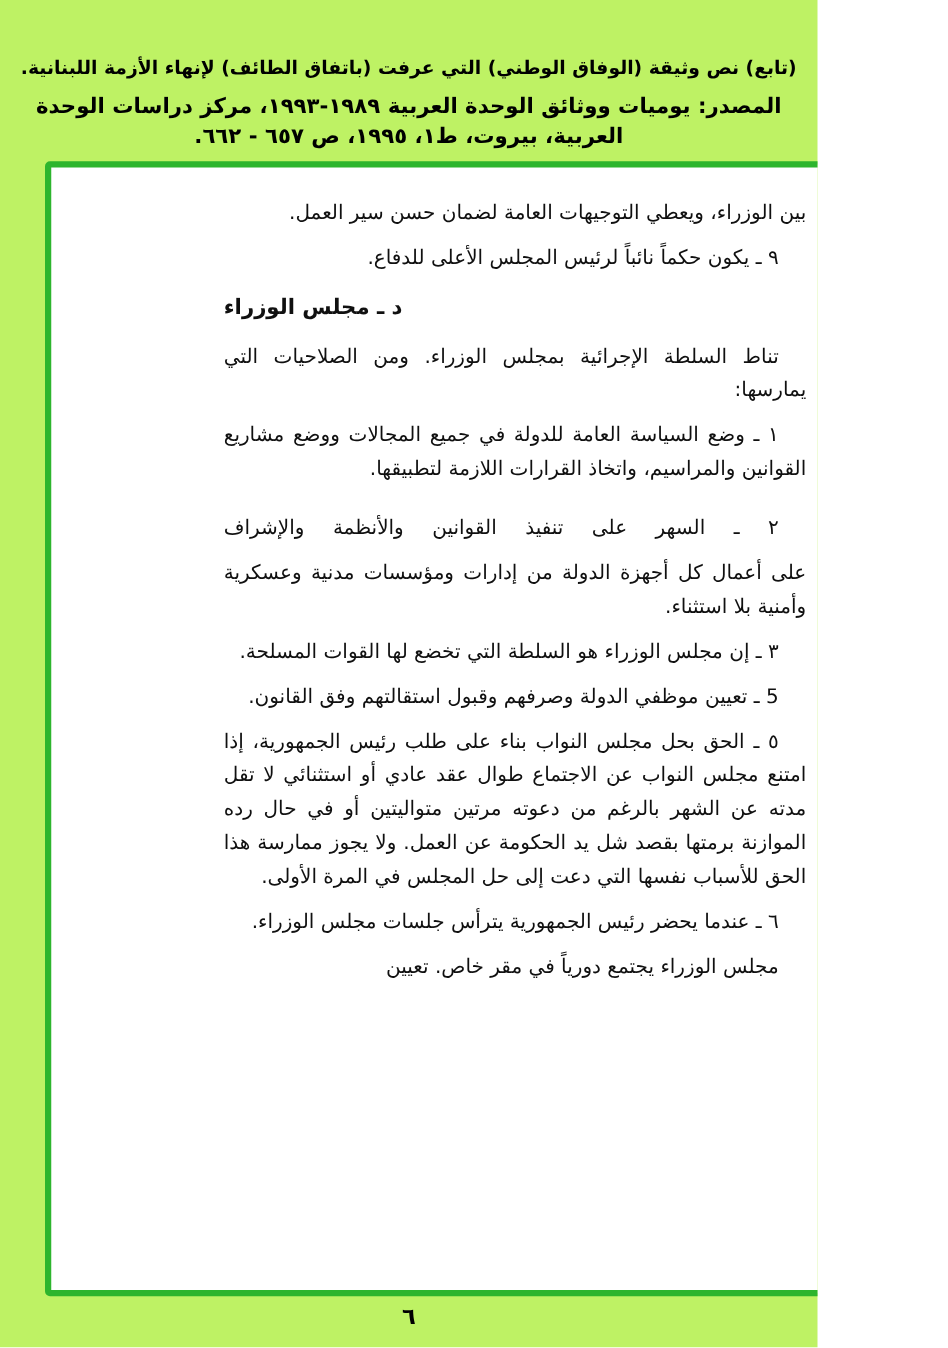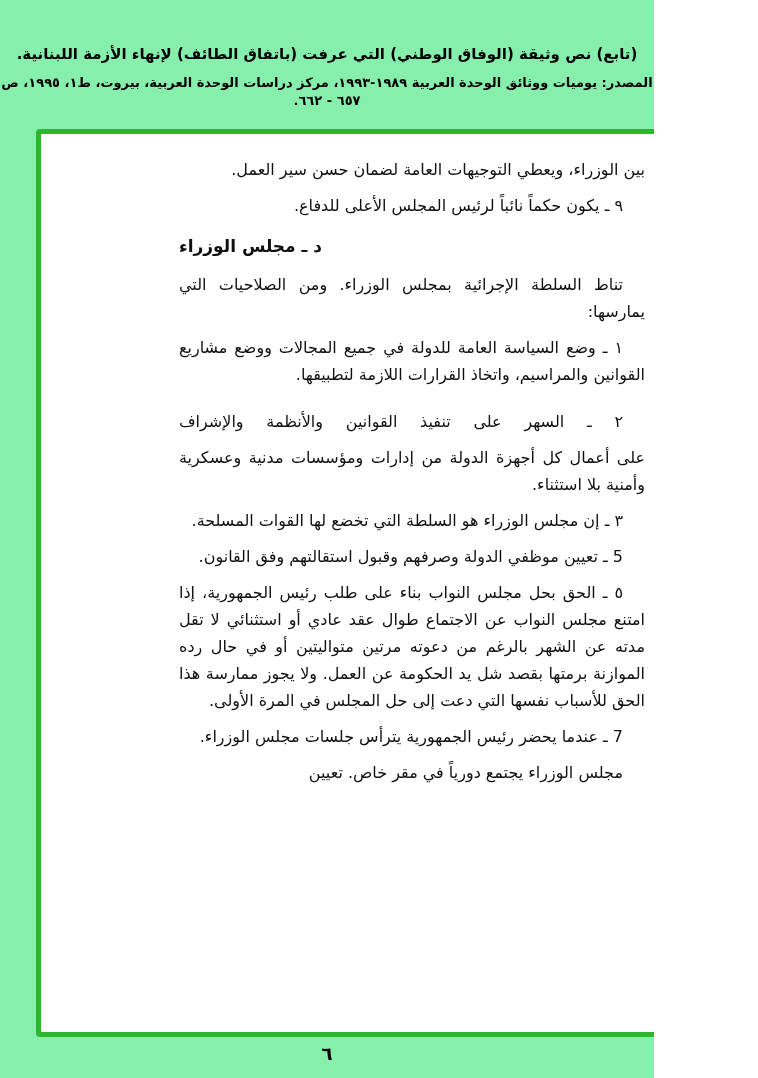--- a/index.html
+++ b/index.html
@@ -9,39 +9,39 @@
   html,body{
     margin:0; padding:0;
     width:758px; height:1078px;
     background:#ffffff;
     font-family:"DejaVu Sans", sans-serif;
     color:#000;
   }
   .page{
     position:relative;
     width:654px; height:1078px;
-    background:#86efac;
+    background:#bef264;
     overflow:hidden;
   }
   
   .header{
     position:absolute;
     top:44px; left:0; right:0;
     text-align:center;
     direction:rtl;
   }
   .header-title{
     font-size:15px;
     font-weight:bold;
     letter-spacing:0;
     line-height:1.4;
   }
   .header-source{
     margin-top:9px;
-    font-size:13px;
+    font-size:17px;
     font-weight:bold;
     line-height:1.4;
   }
   
   .frame{
     position:absolute;
     left:36px; top:129px;
     width:686px; height:908px;
     border:5px solid var(--frame-green,#2db52d);
     border-radius:4px;
@@ -112,21 +112,21 @@
       <p class="para indent stretch">٢ ـ السهر على تنفيذ القوانين والأنظمة والإشراف</p>
 
       <p class="para">على أعمال كل أجهزة الدولة من إدارات ومؤسسات مدنية وعسكرية وأمنية بلا استثناء.</p>
 
       <p class="para indent">٣ ـ إن مجلس الوزراء هو السلطة التي تخضع لها القوات المسلحة.</p>
 
       <p class="para indent">5 ـ تعيين موظفي الدولة وصرفهم وقبول استقالتهم وفق القانون.</p>
 
       <p class="para indent">٥ ـ الحق بحل مجلس النواب بناء على طلب رئيس الجمهورية، إذا امتنع مجلس النواب عن الاجتماع طوال عقد عادي أو استثنائي لا تقل مدته عن الشهر بالرغم من دعوته مرتين متواليتين أو في حال رده الموازنة برمتها بقصد شل يد الحكومة عن العمل. ولا يجوز ممارسة هذا الحق للأسباب نفسها التي دعت إلى حل المجلس في المرة الأولى.</p>
 
-      <p class="para indent">7 ـ عندما يحضر رئيس الجمهورية يترأس جلسات مجلس الوزراء.</p>
+      <p class="para indent">٦ ـ عندما يحضر رئيس الجمهورية يترأس جلسات مجلس الوزراء.</p>
 
       <p class="para indent">مجلس الوزراء يجتمع دورياً في مقر خاص. تعيين</p>
 
     </div>
   </div>
 
   <footer class="footer">
     <span class="page-number">٦</span>
   </footer>
 

